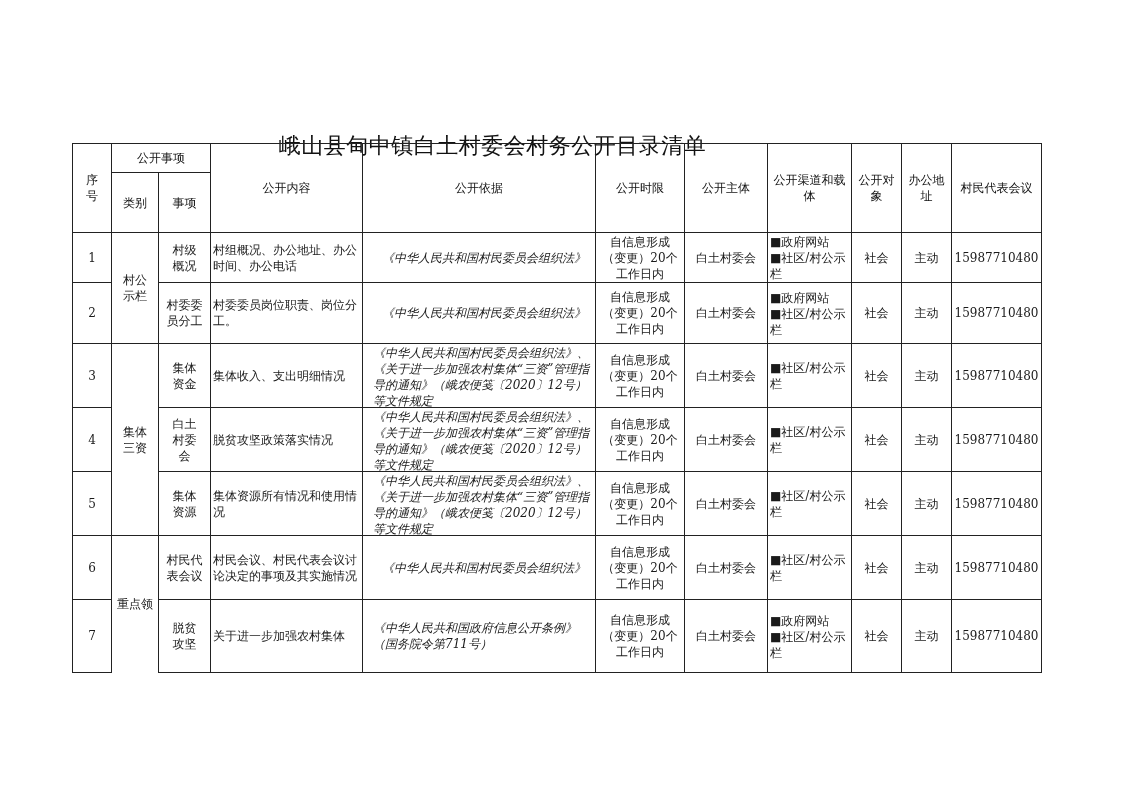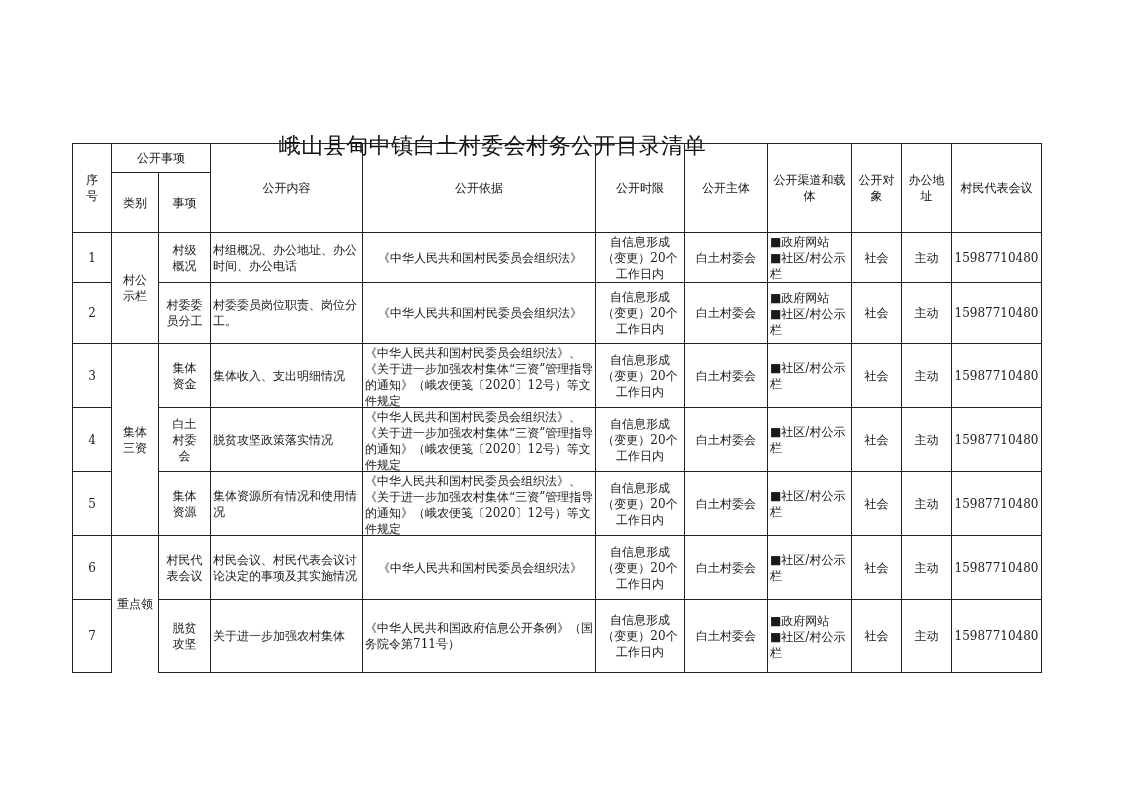--- a/index.html
+++ b/index.html
@@ -21,21 +21,21 @@
       font-size: 12px;
       line-height: 16px;
       font-weight: normal;
     }
     th.h {
       font-weight: bold; font-size: 17px; line-height: 22px; text-align: center; color: #111;
       font-family: Liberation Sans, sans-serif;
     }
     td.c { text-align: center; }
     td.l { text-align: left; padding-left: 2px; padding-right: 1px; }
-    td.basis { text-align: left; padding-left: 2px; font-size: 12px; line-height: 16px; }
+    td.basis { text-align: left; padding-left: 10px; font-size: 12px; line-height: 16px; font-style: italic; }
     td.basis.center { text-align: center; }
     td.basis .clip { display: block; height: 62px; overflow: hidden; }
     td.chan { text-align: left; padding-left: 2px; vertical-align: top; padding-top: 1px; }
     td.cat-bottom { vertical-align: bottom; border-bottom: none !important; }
     .cat-clip { display: block; height: 16px; overflow: hidden; }
     .row-num { font-size: 12px; }
   </style>
 </head>
 <body>
 

